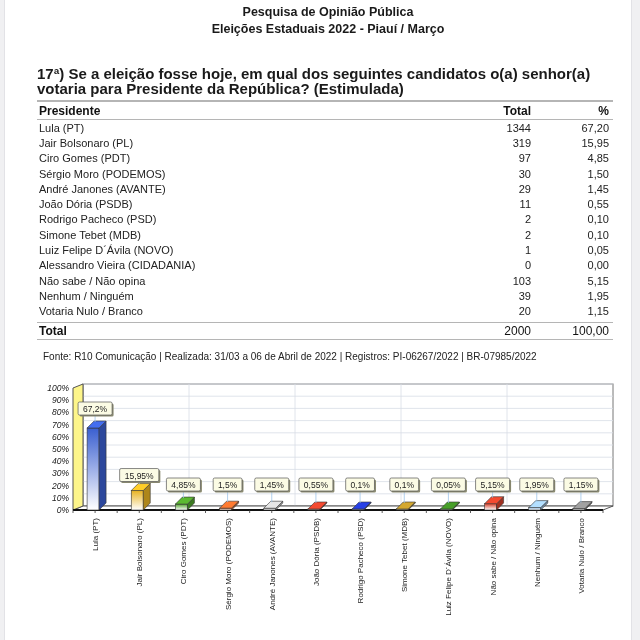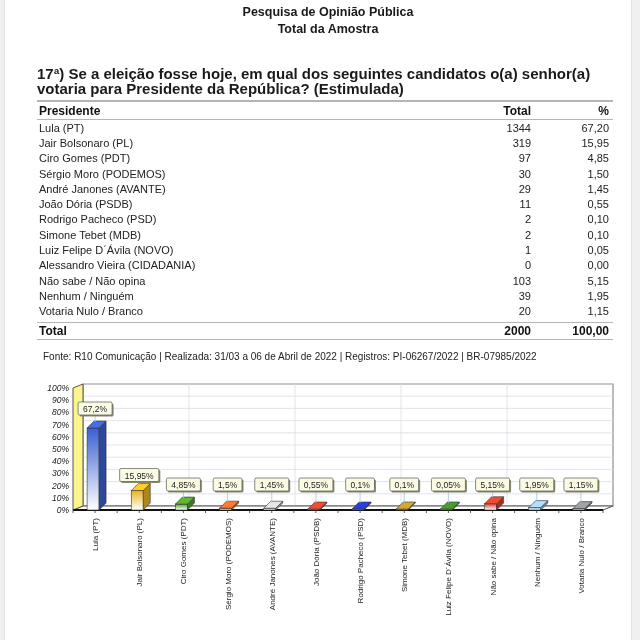--- a/index.html
+++ b/index.html
@@ -8,31 +8,31 @@
   .page { position: absolute; left: 4px; top: 0; width: 628px; height: 640px; background: #ffffff; border-right: 1px solid #e2e2e6; border-left: 1px solid #e2e2e6; }
   .header { position: absolute; top: 4px; left: 0; width: 100%; text-align: center; font-weight: bold; font-size: 12.5px; line-height: 17px; color: #1a1a1a; padding-left: 20px; }
   .question { position: absolute; top: 66px; left: 32px; width: 560px; font-weight: bold; font-size: 15px; line-height: 15px; color: #1a1a1a; }
   .table { position: absolute; top: 100px; left: 32px; width: 576px; font-size: 11px; }
   .thead { display: flex; height: 20px; align-items: center; border-top: 2px solid #b5b5b5; border-bottom: 1.5px solid #b5b5b5; font-weight: bold; font-size: 12px; }
   .row { display: flex; height: 15.3px; align-items: center; color: #222; }
   .c1 { flex: 0 0 400px; padding-left: 2px; }
   .c2 { flex: 0 0 94px; text-align: right; }
   .c3 { flex: 1; text-align: right; padding-right: 4px; }
   .trow-total { display: flex; height: 18px; align-items: center; font-weight: bold; font-size: 12px; border-top: 1.5px solid #b5b5b5; border-bottom: 1.5px solid #b5b5b5; margin-top: 3px; }
-  .trow-total .c2, .trow-total .c3 { font-weight: bold; }
+  .trow-total .c2, .trow-total .c3 { font-weight: normal; }
   .source { position: absolute; top: 339px; left: 38px; font-size: 10px; color: #222; margin-top: 12px; }
   .chart { position: absolute; left: 0; top: 370px; width: 628px; height: 270px; }
 </style>
 </head>
 <body>
 
 <div class="page">
   <div class="header">
     <div>Pesquisa de Opinião Pública</div>
-    <div>Total da Amostra</div>
+    <div>Eleições Estaduais 2022 - Piauí / Março</div>
   </div>
 
   <div class="question">17ª) Se a eleição fosse hoje, em qual dos seguintes candidatos o(a) senhor(a) votaria para Presidente da República? (Estimulada)</div>
 
   <div class="table">
     <div class="thead">
       <div class="c1">Presidente</div>
       <div class="c2">Total</div>
       <div class="c3">%</div>
     </div>

